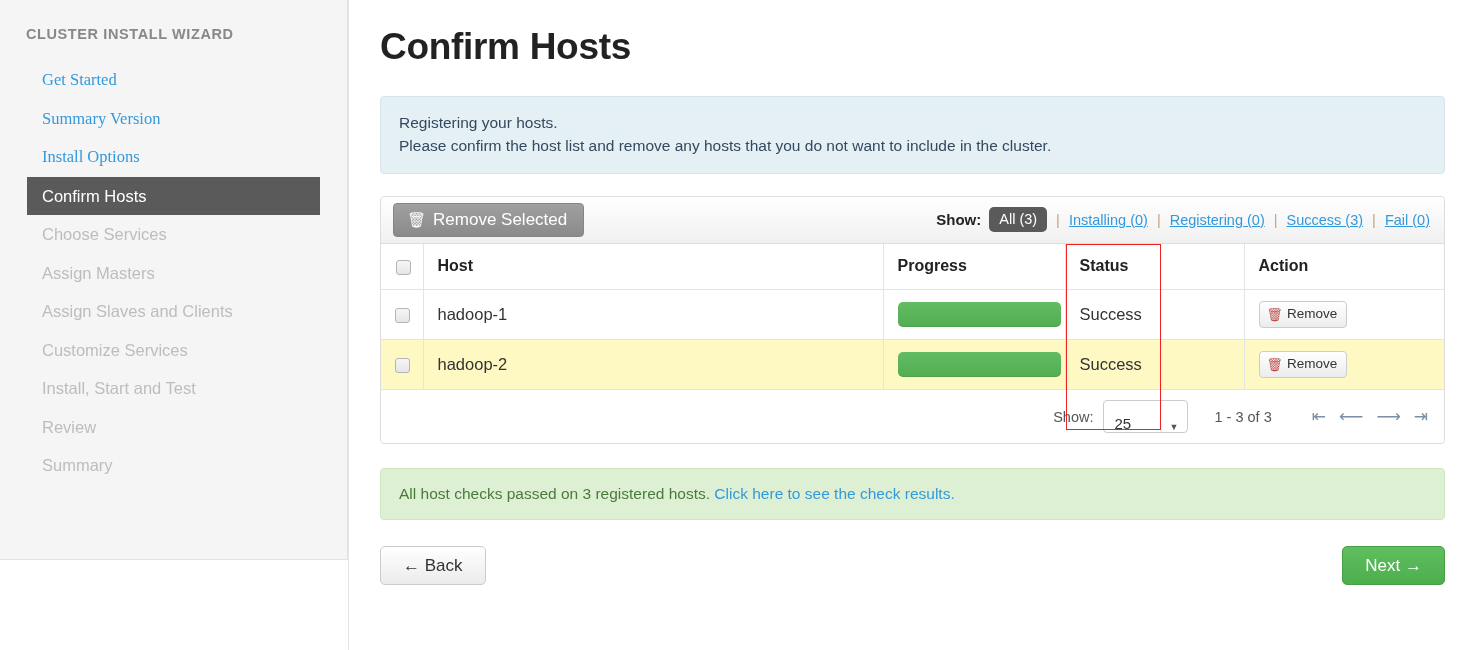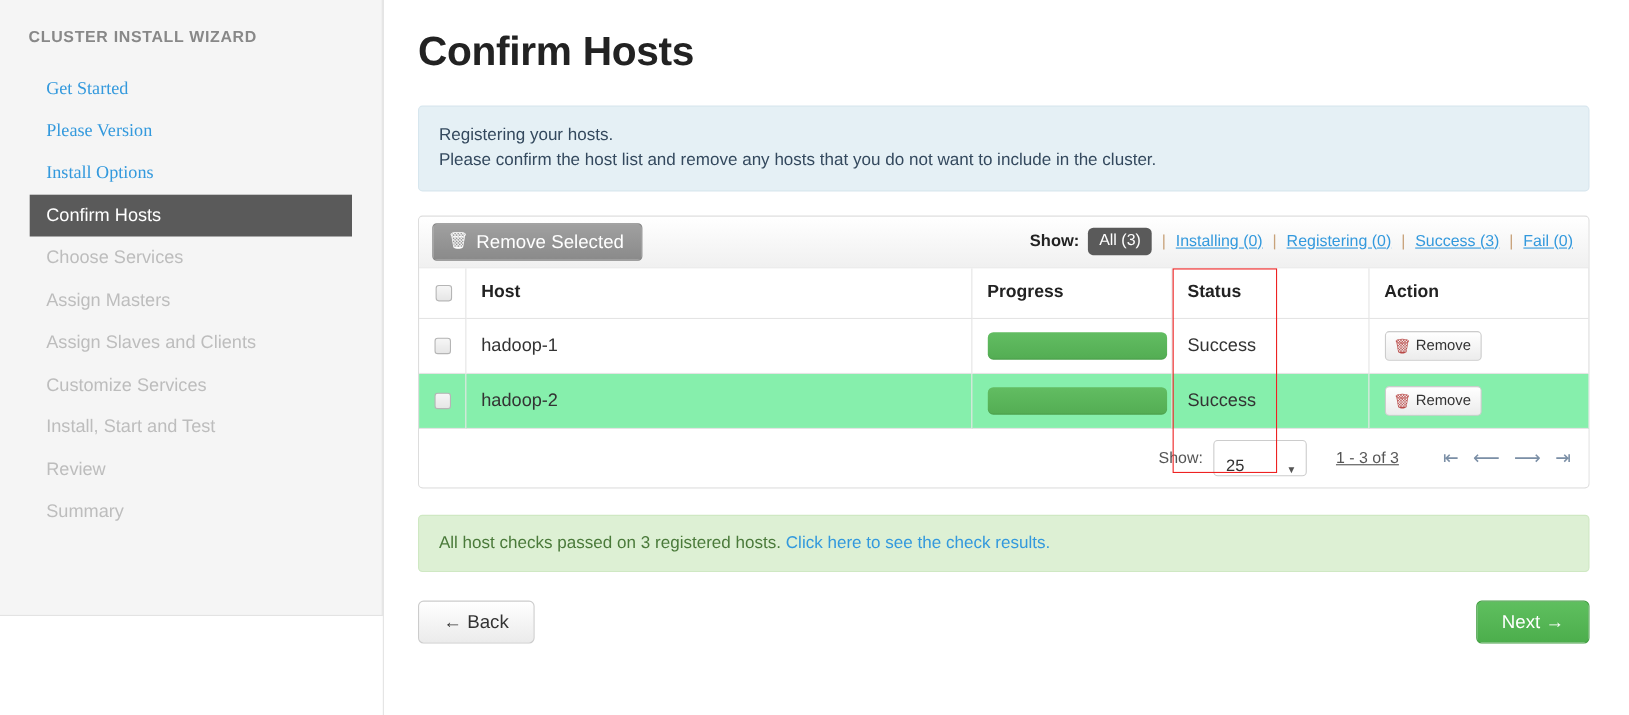--- a/index.html
+++ b/index.html
@@ -137,21 +137,21 @@
     padding: 13px 0 13px 14px;
     height: 46px;
   }
   table.hosts td { padding: 11px 0 11px 14px; height: 50px; font-size: 16.5px; color: #333; margin-left: 28px; }
   .col-cb   { width: 42px; }
   .col-host { width: 460px; }
   .col-prog { width: 182px; }
   .col-stat { width: 95px; }
   .col-pad  { width: 84px; }
   .col-act  { width: auto; }
-  tr.striped td { background: #86efac; }
+  tr.striped td { background: #fef9c3; }
 
   .cbx {
     width: 15px; height: 15px;
     border: 1px solid #b5b5b5;
     border-radius: 3px;
     background: linear-gradient(to bottom, #f6f6f6, #e6e6e6);
     display: inline-block;
     cursor: pointer;
     vertical-align: middle;
   }
@@ -215,21 +215,21 @@
     width: 85px;
     display: flex;
     align-items: flex-end;
     justify-content: space-between;
     padding: 0 8px 0 11px;
     font-size: 15px;
     color: #333;
     cursor: pointer;
   }
   .caret { font-size: 9px; color: #555; }
-  .pg-range { font-size: 14.5px; color: #555; margin: 0 0 0 27px; text-decoration: underline; }
+  .pg-range { font-size: 14.5px; color: #555; margin: 0 0 0 27px; }
   .pg-arrows { display: flex; align-items: center; gap: 13px; margin-left: 40px; }
   .pg-arrow { color: #7b8fa6; font-size: 17px; cursor: pointer; line-height: 1; }
 
   
   .alert-success {
     background: #ddf0d4;
     border: 1px solid #cfe8c3;
     border-radius: 4px;
     padding: 16px 18px;
     font-size: 15.5px;
@@ -263,21 +263,21 @@
 </style>
 </head>
 <body>
 
 <div class="page">
 
   <aside class="sidebar">
     <div class="wizard-title">CLUSTER INSTALL WIZARD</div>
     <ul class="nav-list">
       <li class="nav-item link">Get Started</li>
-      <li class="nav-item link">Please Version</li>
+      <li class="nav-item link">Summary Version</li>
       <li class="nav-item link">Install Options</li>
       <li class="nav-item active">Confirm Hosts</li>
       <li class="nav-item">Choose Services</li>
       <li class="nav-item">Assign Masters</li>
       <li class="nav-item">Assign Slaves and Clients</li>
       <li class="nav-item">Customize Services</li>
       <li class="nav-item">Install, Start and Test</li>
       <li class="nav-item">Review</li>
       <li class="nav-item">Summary</li>
     </ul>

